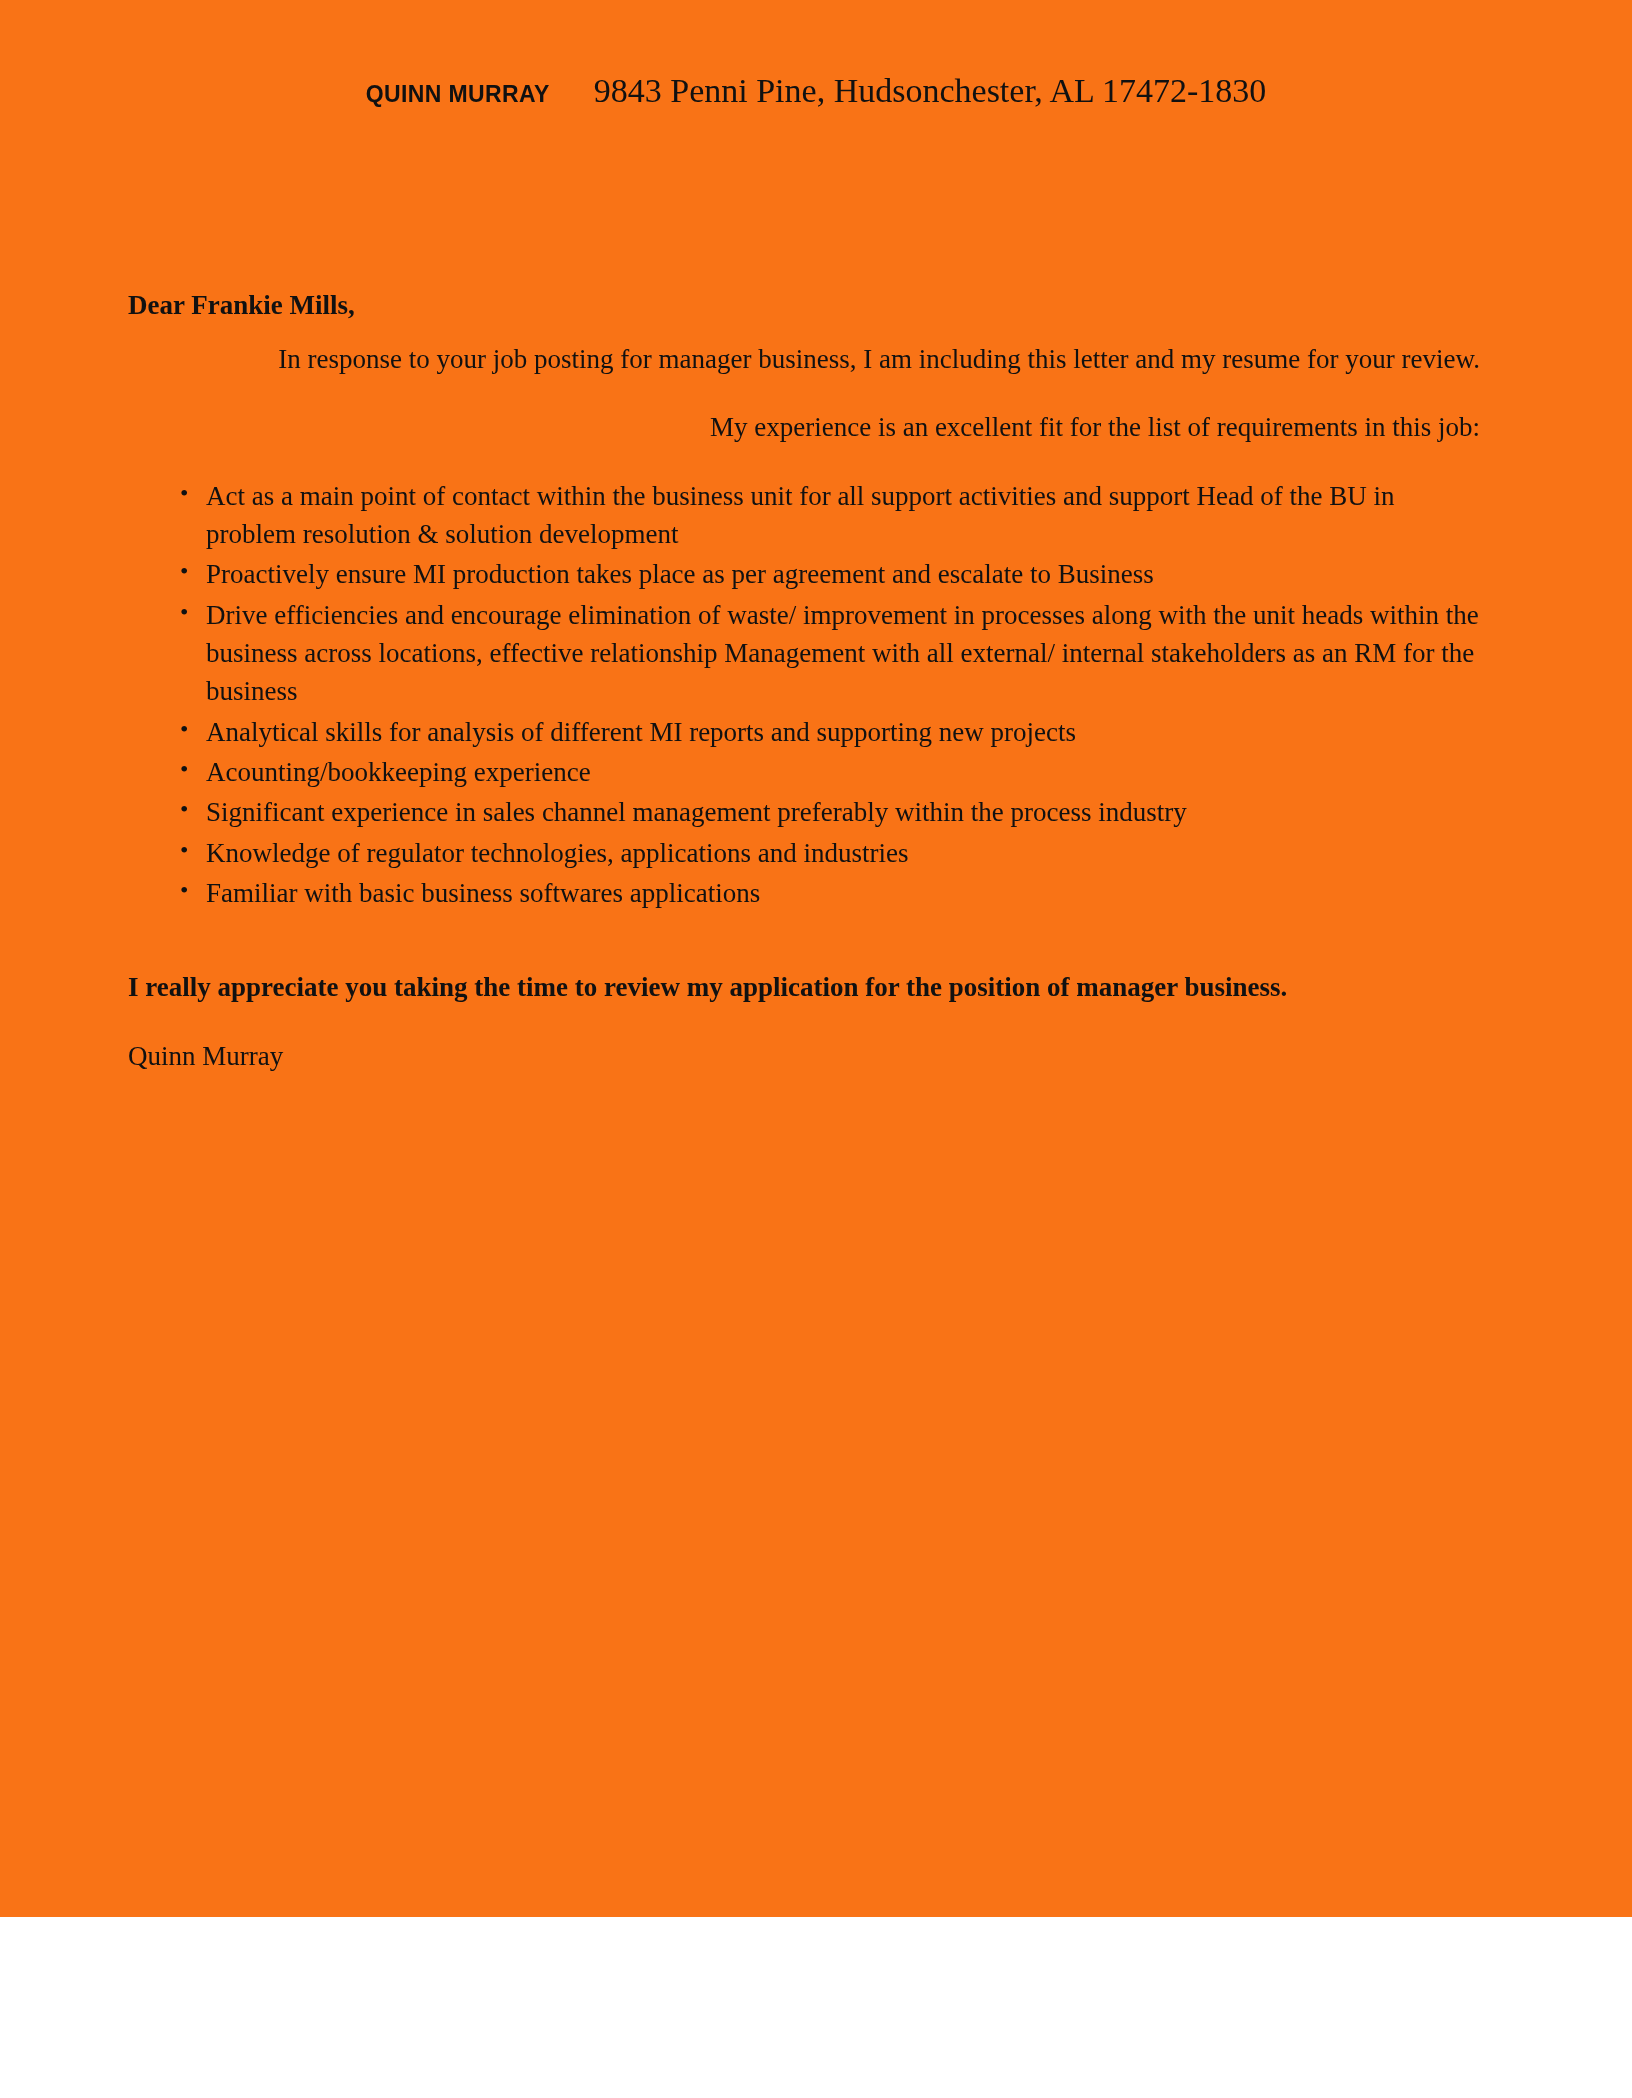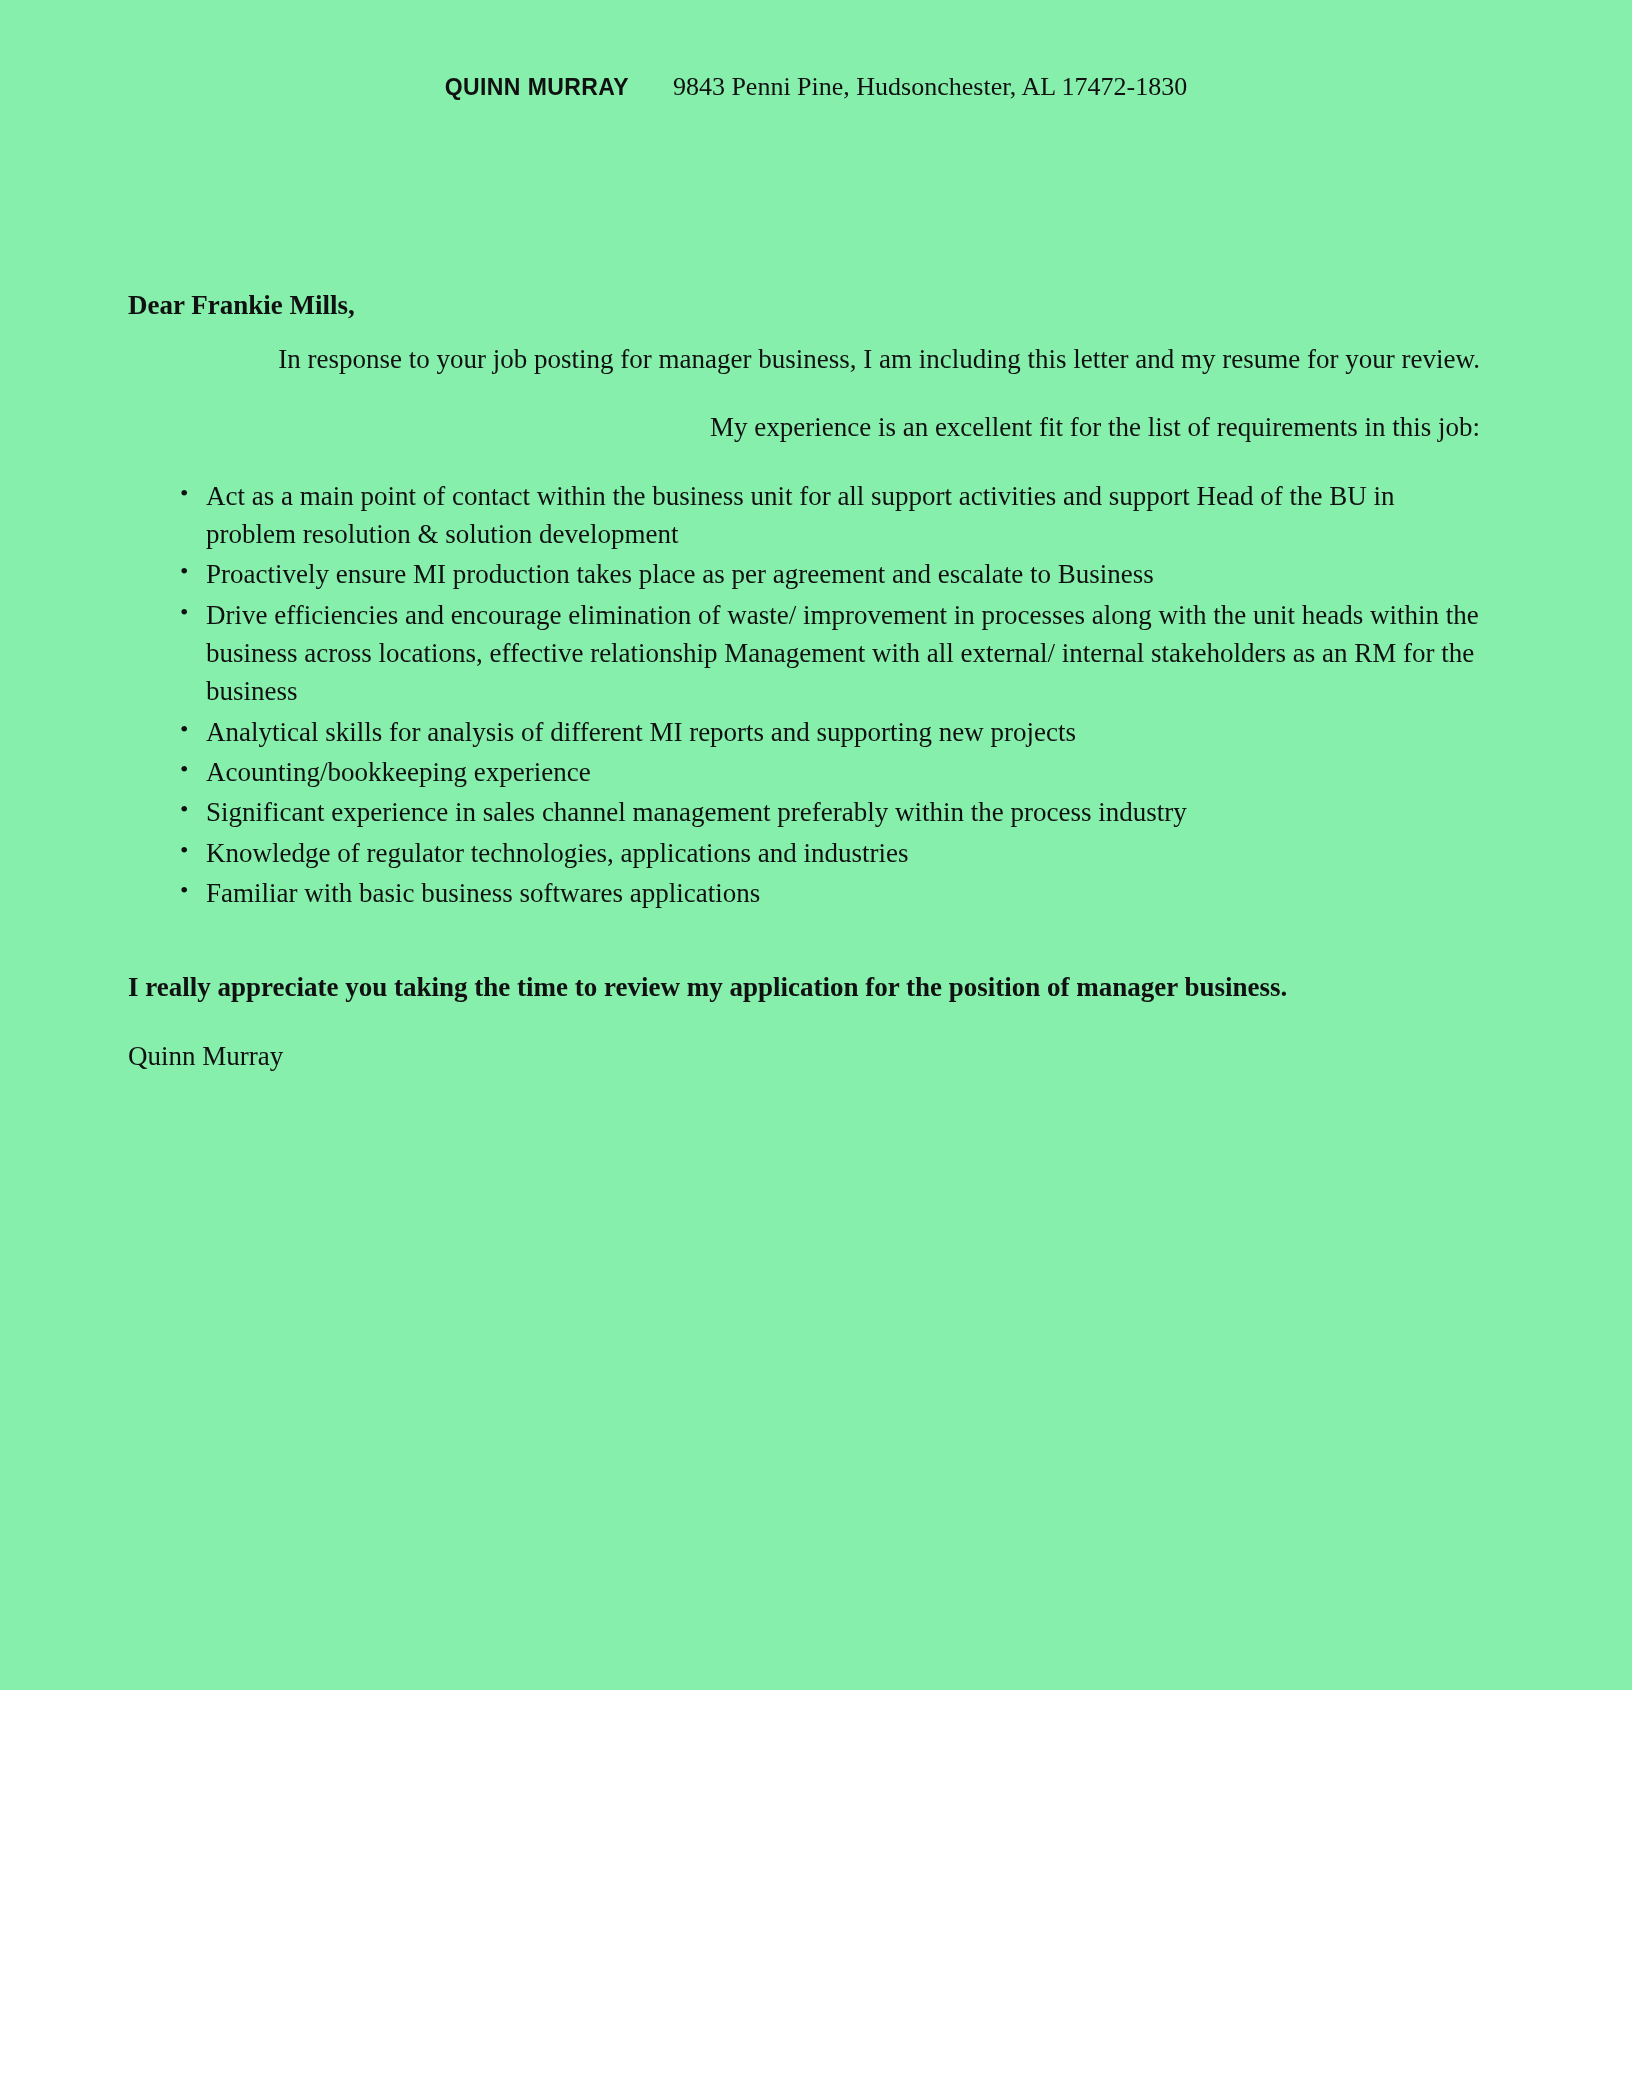--- a/index.html
+++ b/index.html
@@ -11,23 +11,23 @@
     width: 1632px;
     height: 2098px;
     font-family: "Liberation Serif", serif;
     color: #111111;
     -webkit-font-smoothing: antialiased;
   }
 
   .page {
     position: relative;
     width: 1632px;
-    height: 1690px;
+    height: 1917px;
     box-sizing: border-box;
-    background: #86efac;
+    background: #f97316;
   }
 
   
   .letterhead {
     position: absolute;
     top: 72px;
     left: 0;
     width: 100%;
     display: flex;
     justify-content: center;
@@ -36,21 +36,21 @@
   .letterhead-name {
     font-family: "Liberation Sans", sans-serif;
     font-weight: bold;
     font-size: 23px;
     letter-spacing: 0.4px;
     color: #111111;
     white-space: nowrap;
   }
   .letterhead-address {
     font-family: "Liberation Serif", serif;
-    font-size: 26px;
+    font-size: 34px;
     color: #111111;
     white-space: nowrap;
     margin-left: 44px;
   }
 
   
   .content {
     position: absolute;
     top: 288px;
     left: 128px;

